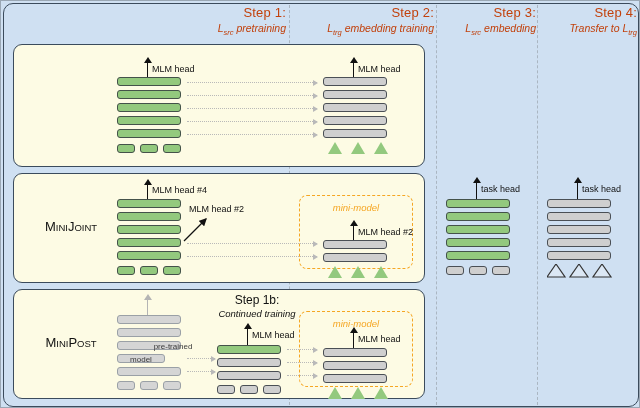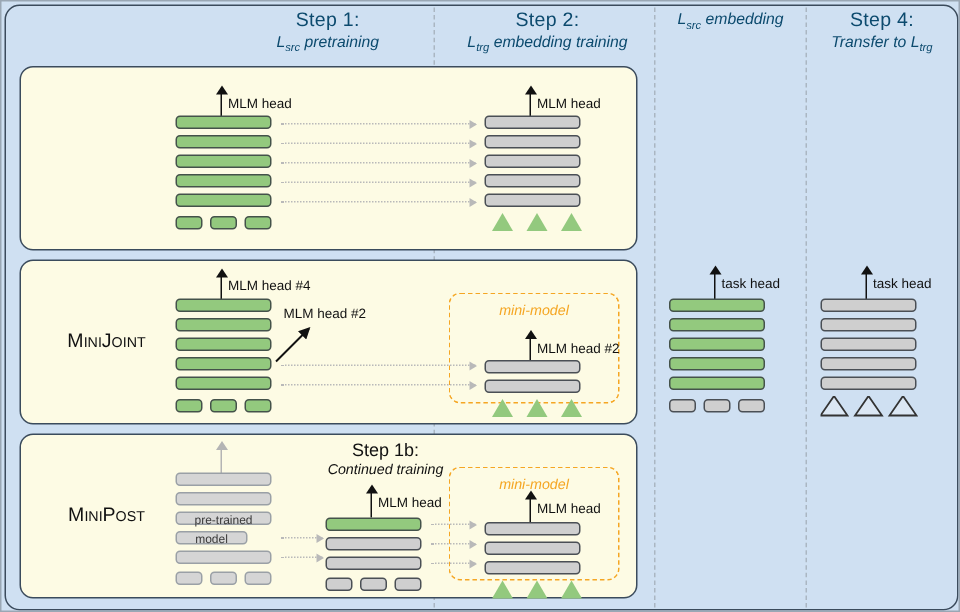--- a/index.html
+++ b/index.html
@@ -19,22 +19,22 @@
     position:absolute;left:2px;top:2px;width:636px;height:404px;
     box-sizing:border-box;
     background:#cfe0f2;
     border:1.5px solid #3b4b5c;
     border-radius:10px;
   }
 
   
   .step-head{
     position:absolute;
-    text-align:center;
-    color:#0c4a6e;
+    text-align:right;
+    color:#c2410c;
     line-height:1.15;
   }
   .step-head .t1{font-size:13px;letter-spacing:.2px;}
   .step-head .t2{font-size:10.5px;font-style:italic;margin-top:1px;white-space:nowrap;}
   .step-head .t2 sub{font-size:7.5px;font-style:italic;}
 
   
   .vsep{
     position:absolute;top:4px;width:0;height:400px;
     border-left:1.6px dashed #aab6c2;
@@ -157,20 +157,21 @@
     <div class="t1">Step 1:</div>
     <div class="t2"><span>L</span><sub>src</sub><span> pretraining</span></div>
   </div>
 
   <div class="step-head" style="left:295px;top:5px;width:138px;">
     <div class="t1">Step 2:</div>
     <div class="t2"><span>L</span><sub>trg</sub><span> embedding training</span></div>
   </div>
 
   <div class="step-head" style="left:437px;top:5px;width:98px;">
+    <div class="t1">Step 3:</div>
     <div class="t2"><span>L</span><sub>src</sub><span> embedding</span></div>
   </div>
 
   <div class="step-head" style="left:538px;top:5px;width:98px;">
     <div class="t1">Step 4:</div>
     <div class="t2"><span>Transfer to L</span><sub>trg</sub><span></span></div>
   </div>
 
   <div class="panel" style="left:12px;top:43px;width:412px;height:123px;"></div>
 
@@ -284,21 +285,21 @@
 
   <div class="row-label smallcaps" style="left:18px;top:334px;width:104px;">
     <div class="l1"><span>M</span><span class="sc">INI</span><span>P</span><span class="sc">OST</span></div>
   </div>
 
   <div class="stack">
     <div class="arrow faded" style="left:146px;top:298px;height:17px;"></div>
     <div class="bar faded" style="left:116px;top:314px;width:64px;height:9px;"></div>
     <div class="bar faded" style="left:116px;top:327px;width:64px;height:9px;"></div>
     <div class="bar faded" style="left:116px;top:340px;width:64px;height:9px;">
-      <div class="bar-text" style="top:0.5px;">pre-trained</div>
+      <div class="bar-text" style="top:0.5px;margin-left:24px;">pre-trained</div>
     </div>
     <div class="bar faded" style="left:116px;top:353px;width:48px;height:9px;">
       <div class="bar-text" style="top:0.5px;">model</div>
     </div>
     <div class="bar faded" style="left:116px;top:366px;width:64px;height:9px;"></div>
     <div class="emb faded" style="left:116px;top:380px;width:18px;height:9px;"></div>
     <div class="emb faded" style="left:139px;top:380px;width:18px;height:9px;"></div>
     <div class="emb faded" style="left:162px;top:380px;width:18px;height:9px;"></div>
   </div>
 

